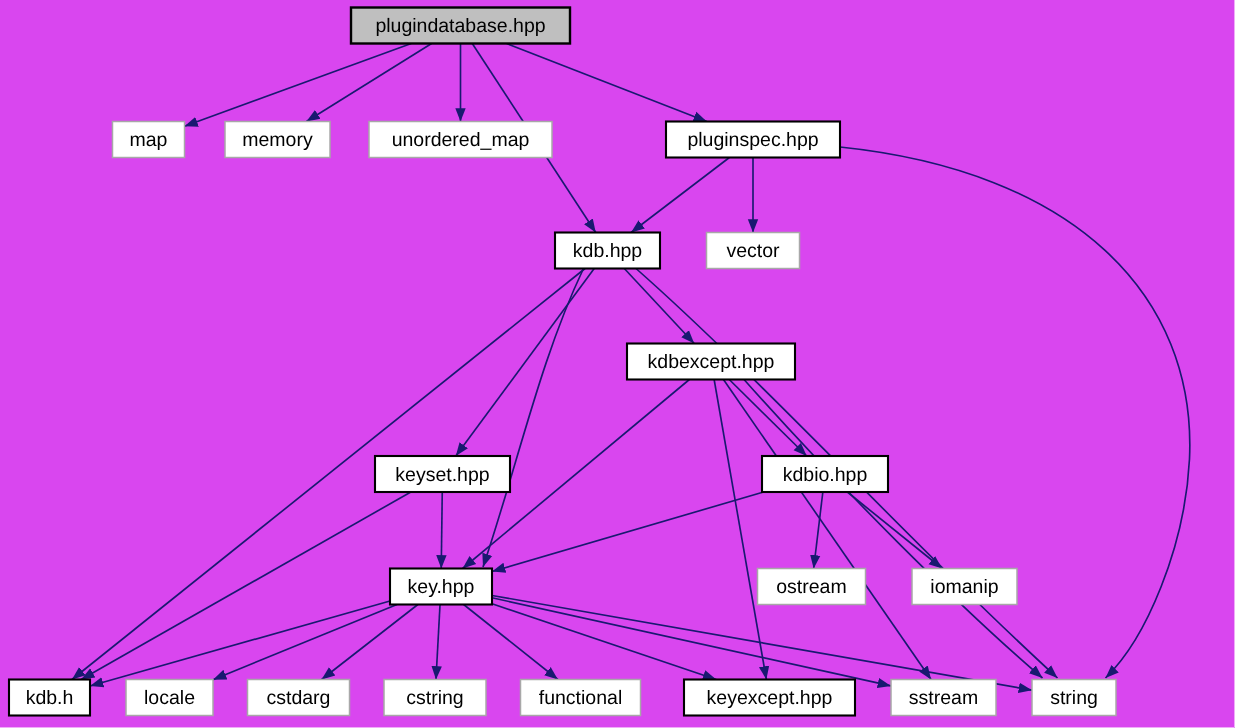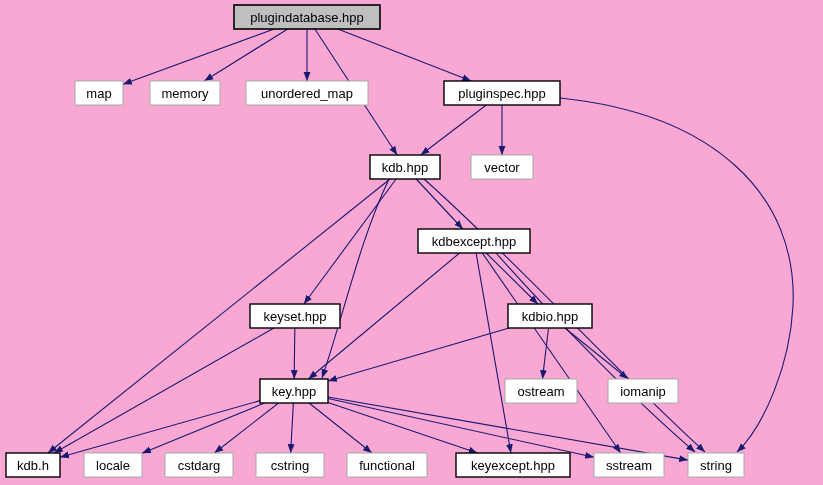--- a/index.html
+++ b/index.html
@@ -5,21 +5,21 @@
   html, body {
     margin: 0;
     padding: 0;
     background: #ffffff;
     font-family: "Liberation Sans", sans-serif;
   }
   .canvas {
     position: relative;
     width: 823px;
     height: 485px;
-    background: #f9a8d4;
+    background: #d946ef;
     overflow: hidden;
   }
   svg { display: block; }
   .edge {
     fill: none;
     stroke-width: 1.1px;
   }
   .node-box-main { fill: #bfbfbf; stroke: #000000; stroke-width: 1.6px; }
   .node-box-doc  { fill: #ffffff; stroke: #000000; stroke-width: 1.4px; }
   .node-box-std  { fill: #ffffff; stroke: #a8a8a8; stroke-width: 1px; }

